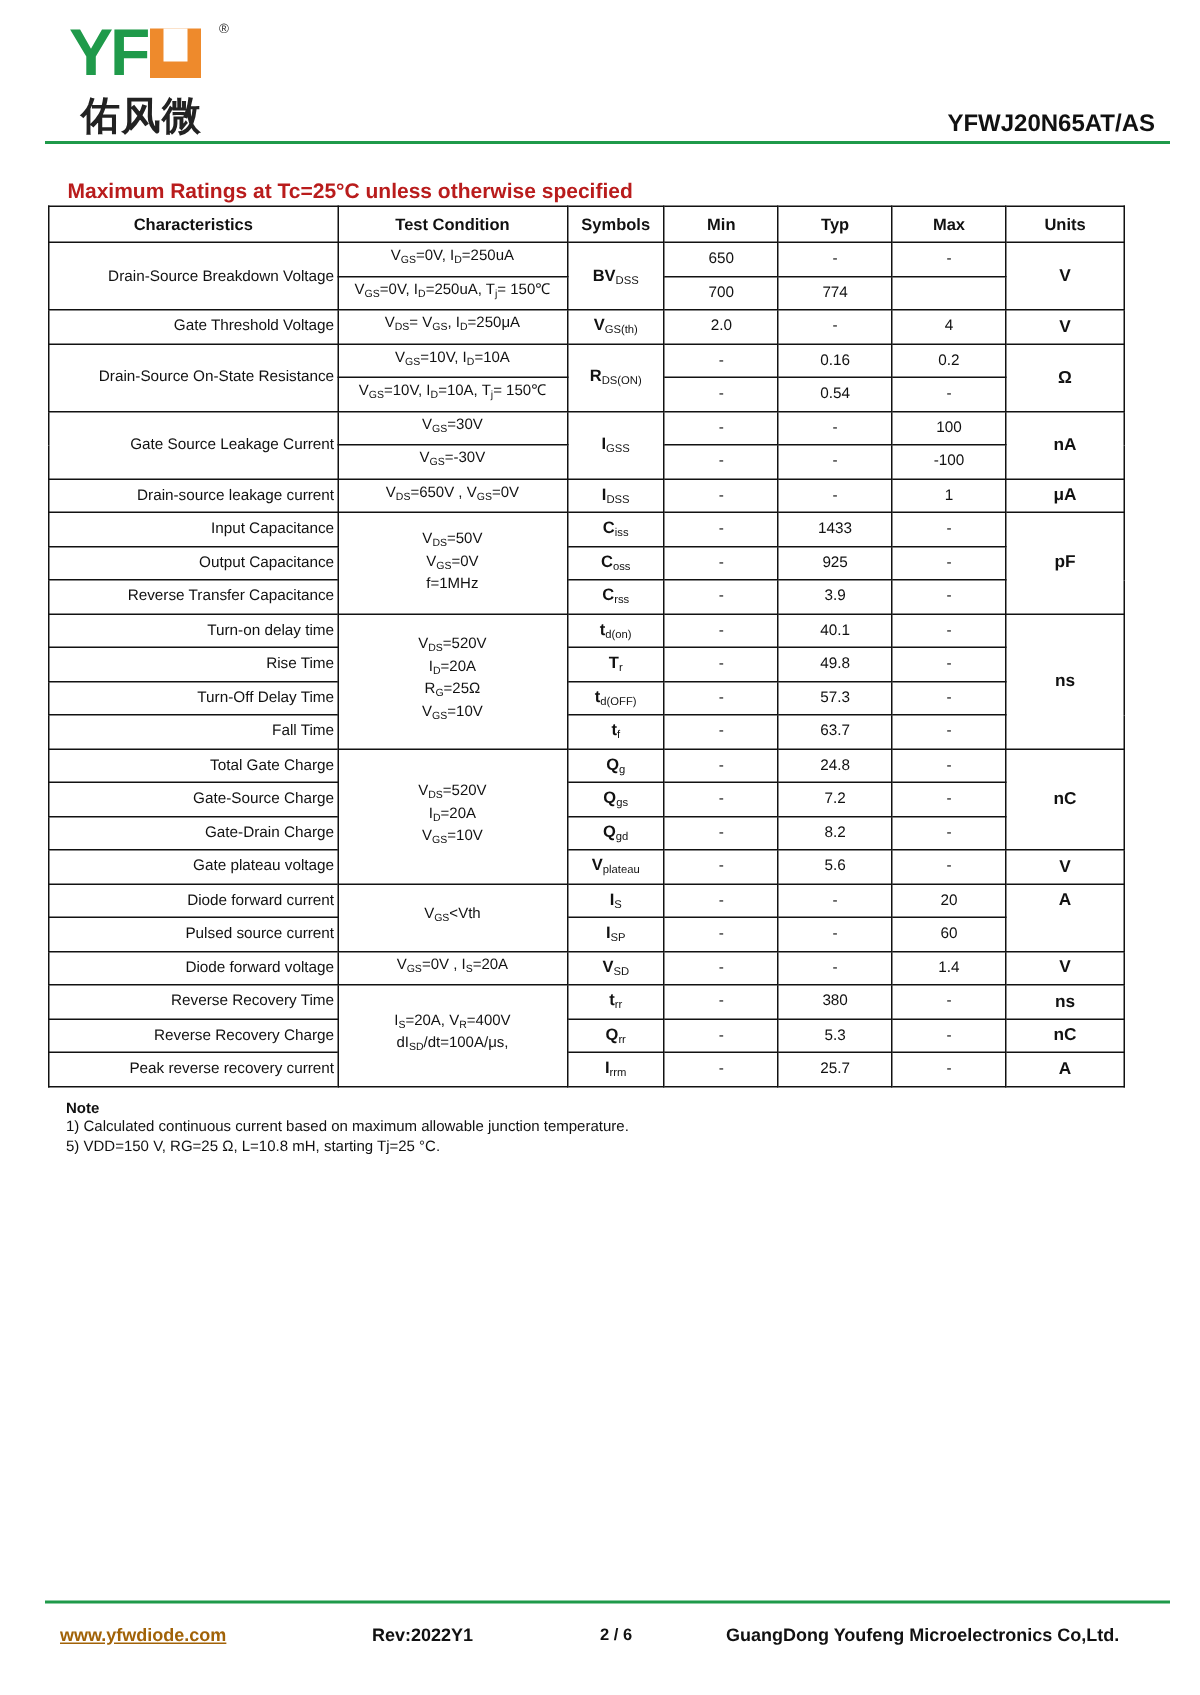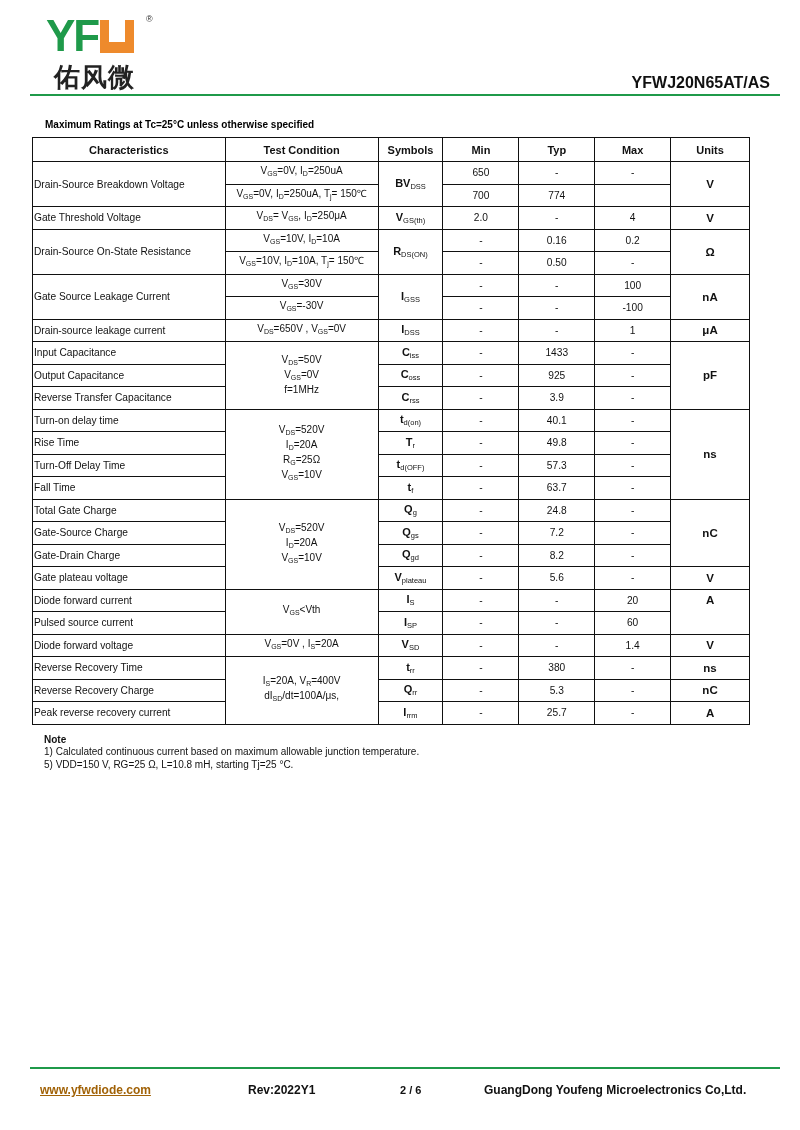--- a/index.html
+++ b/index.html
@@ -9,26 +9,26 @@
   .logo-letters { position: absolute; left: 0; top: 0; font-family: "Liberation Sans", sans-serif; font-weight: bold; font-size: 44px; line-height: 44px; letter-spacing: -2px; }
   .logo-y, .logo-f { color: #1f9a4a; }
   .logo-u { display: inline-block; width: 34px; height: 33px; position: relative; top: 2px; margin-left: 2px; background: #ee8a2c; }
   .logo-u::after { content: ""; position: absolute; left: 9px; top: 0; width: 16px; height: 22px; background: #fff; }
   .logo-reg { position: absolute; left: 100px; top: 0; font-size: 9px; color: #333; }
   .logo-cn { position: absolute; left: 8px; top: 46px; font-size: 26px; font-weight: bold; color: #222; letter-spacing: 1px; }
 
   .part-no { position: absolute; right: 30px; top: 74px; font-size: 16px; font-weight: bold; color: #111; }
   .top-rule { position: absolute; left: 30px; right: 20px; top: 94px; height: 2px; background: #1f9a4a; }
 
-  .section-title { position: absolute; left: 45px; top: 119px; font-size: 10px; font-weight: bold; color: #000000; }
+  .section-title { position: absolute; left: 45px; top: 119px; font-size: 14px; font-weight: bold; color: #b91c1c; }
 
   table.spec { position: absolute; left: 32px; top: 137px; width: 718px; border-collapse: collapse; font-size: 10.2px; }
   table.spec th, table.spec td { border: 1px solid #111; height: 21.5px; padding: 0 2px; text-align: center; vertical-align: middle; }
   table.spec th { font-weight: bold; font-size: 11px; height: 23px; }
-  table.spec td.char { text-align: left; padding-left: 1px; }
+  table.spec td.char { text-align: right; padding-left: 1px; }
   table.spec td.sym { font-weight: bold; font-size: 11px; }
   table.spec td.unit { font-weight: bold; font-size: 11.5px; }
   table.spec td.cond { font-size: 10px; line-height: 12px; }
   sub { font-size: 7px; vertical-align: -2px; font-weight: normal; }
   td.sym sub { font-size: 7.5px; margin-top: 40px; }
 
   .notes { position: absolute; left: 44px; top: 734px; font-size: 10px; line-height: 12.4px; }
   .notes .note-head { font-weight: bold; }
 
   .bottom-rule { position: absolute; left: 30px; right: 20px; top: 1067px; height: 2px; background: #1f9a4a; }
@@ -106,21 +106,21 @@
       <td class="cond">V<sub>GS</sub>=10V, I<sub>D</sub>=10A</td>
       <td class="sym" rowspan="2">R<sub>DS(ON)</sub></td>
       <td>-</td>
       <td>0.16</td>
       <td>0.2</td>
       <td class="unit" rowspan="2">Ω</td>
     </tr>
     <tr>
       <td class="cond">V<sub>GS</sub>=10V, I<sub>D</sub>=10A, T<sub>j</sub>= 150℃</td>
       <td>-</td>
-      <td>0.50</td>
+      <td>0.54</td>
       <td>-</td>
     </tr>
 
     <tr>
       <td class="char" rowspan="2">Gate Source  Leakage Current</td>
       <td class="cond">V<sub>GS</sub>=30V</td>
       <td class="sym" rowspan="2">I<sub>GSS</sub></td>
       <td>-</td>
       <td>-</td>
       <td>100</td>

